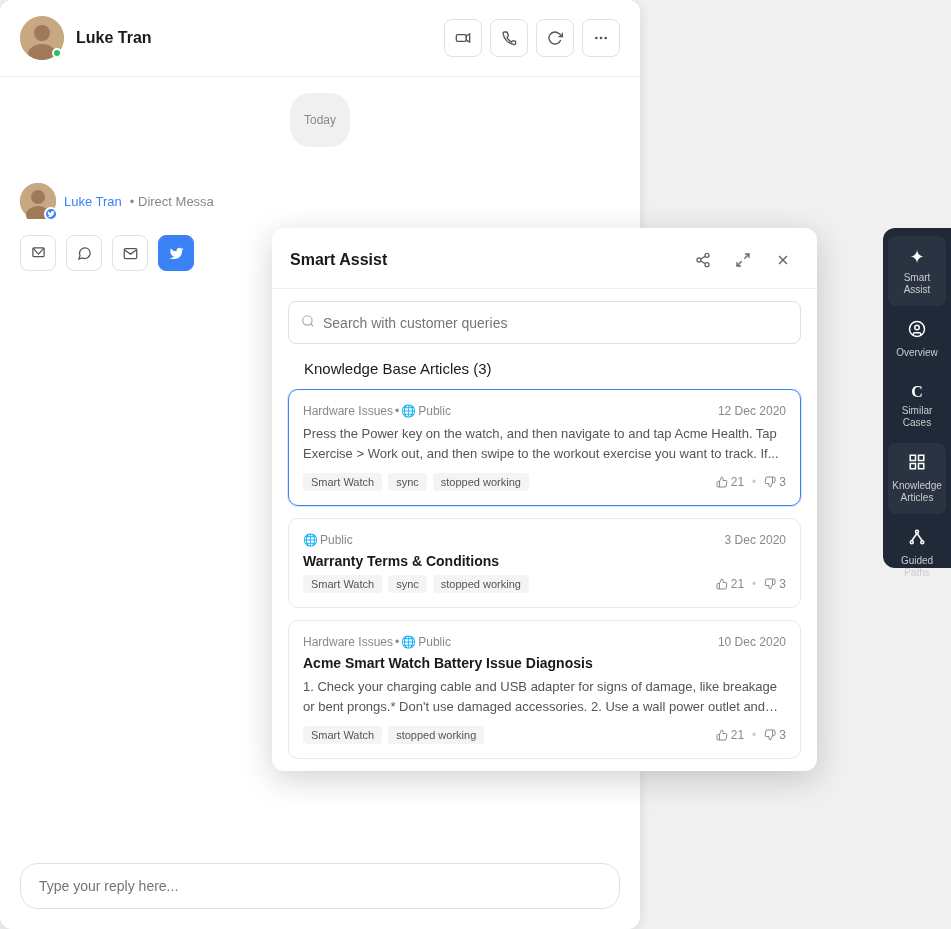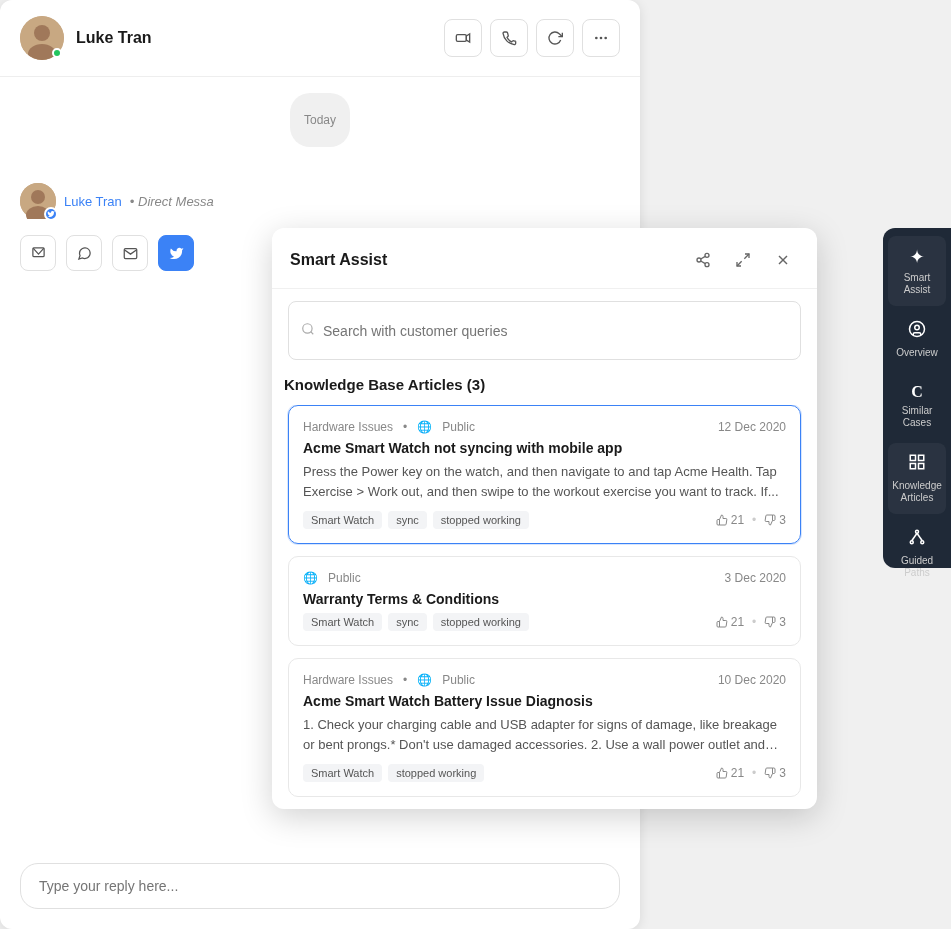--- a/index.html
+++ b/index.html
@@ -130,21 +130,20 @@
     }
     .user-badge svg { width: 8px; height: 8px; fill: #fff; }
     .user-name-link {
       color: #3b82f6;
       font-size: 13px;
       font-weight: 500;
     }
     .user-meta {
       font-size: 13px;
       color: #888;
-      font-style: italic;
     }
 
     
     .action-icons-row {
       display: flex;
       gap: 10px;
       padding: 16px 20px;
       margin-left: 0;
     }
     .action-icon-btn {
@@ -220,38 +219,38 @@
 
     
     .modal-search {
       padding: 12px 16px;
     }
     .search-input-wrap {
       display: flex;
       align-items: center;
       border: 1px solid #e0e0e0;
       border-radius: 8px;
-      padding: 20px 12px;
+      padding: 12px 12px;
       gap: 8px;
     }
     .search-icon-inner { color: #aaa; font-size: 14px; }
     .search-input-field {
       border: none;
       outline: none;
       font-size: 14px;
       color: #888;
       flex: 1;
       background: transparent;
     }
 
     
     .section-heading {
-      padding: 4px 12px 12px;
+      padding: 4px 32px 12px;
       font-size: 15px;
-      font-weight: 700;
+      font-weight: 400;
       color: #1a1a1a;
     }
 
     
     .articles-list {
       overflow-y: auto;
       max-height: 600px;
     }
 
     
@@ -267,21 +266,21 @@
     }
     .article-meta-row {
       display: flex;
       align-items: center;
       justify-content: space-between;
       margin-bottom: 6px;
     }
     .article-meta-left {
       display: flex;
       align-items: center;
-      gap: 10px;
+      gap: 2px;
       font-size: 12px;
       color: #888;
     }
     .globe-icon { font-size: 12px; }
     .article-date { font-size: 12px; color: #888; }
     .article-title {
       font-size: 14px;
       font-weight: 600;
       color: #1a1a1a;
       margin-bottom: 6px;
@@ -507,21 +506,20 @@
     <div class="article-card highlighted">
       <div class="article-meta-row">
         <div class="article-meta-left">
           <span>Hardware Issues</span>
           <span>•</span>
           <span class="globe-icon">🌐</span>
           <span>Public</span>
         </div>
         <span class="article-date">12 Dec 2020</span>
       </div>
-      <div class="article-title">Acme Smart Watch not syncing with mobile app</div>
       <div class="article-excerpt">Press the Power key on the watch, and then navigate to and tap Acme Health. Tap Exercise &gt; Work out, and then swipe to the workout exercise you want to track. If...</div>
       <div class="article-footer">
         <div class="tags-row">
           <span class="tag">Smart Watch</span>
           <span class="tag">sync</span>
           <span class="tag">stopped working</span>
         </div>
         <div class="vote-row">
           <div class="vote-item">
             <svg width="12" height="12" viewBox="0 0 24 24" fill="none" stroke="currentColor" stroke-width="2">

